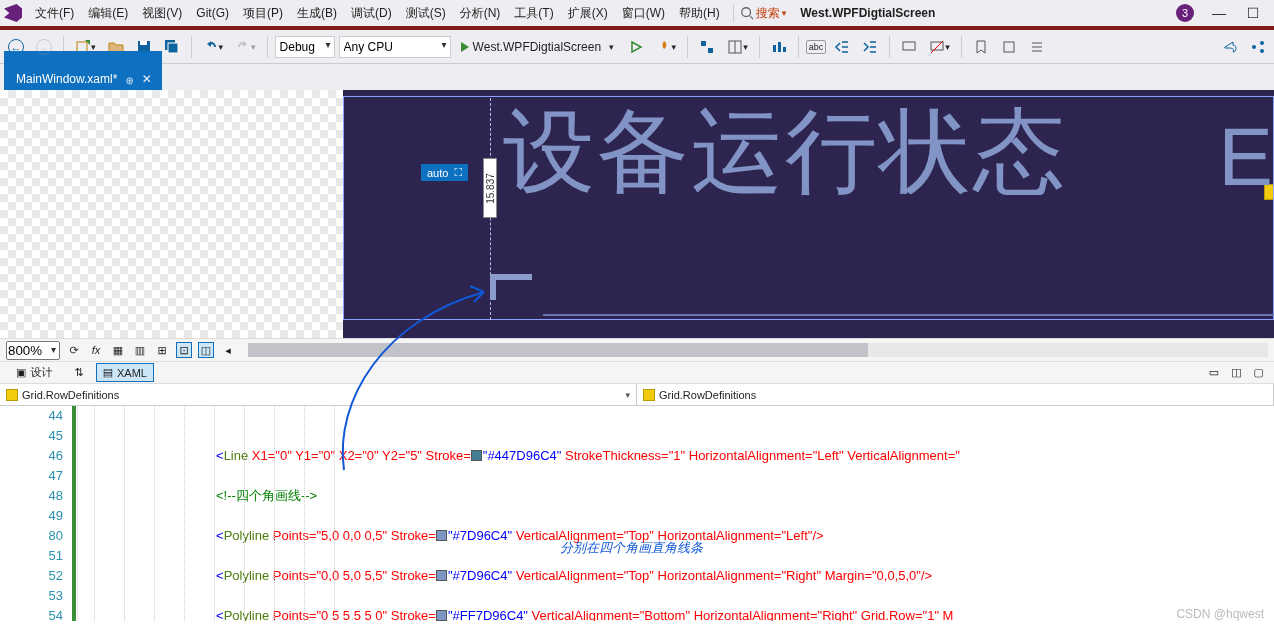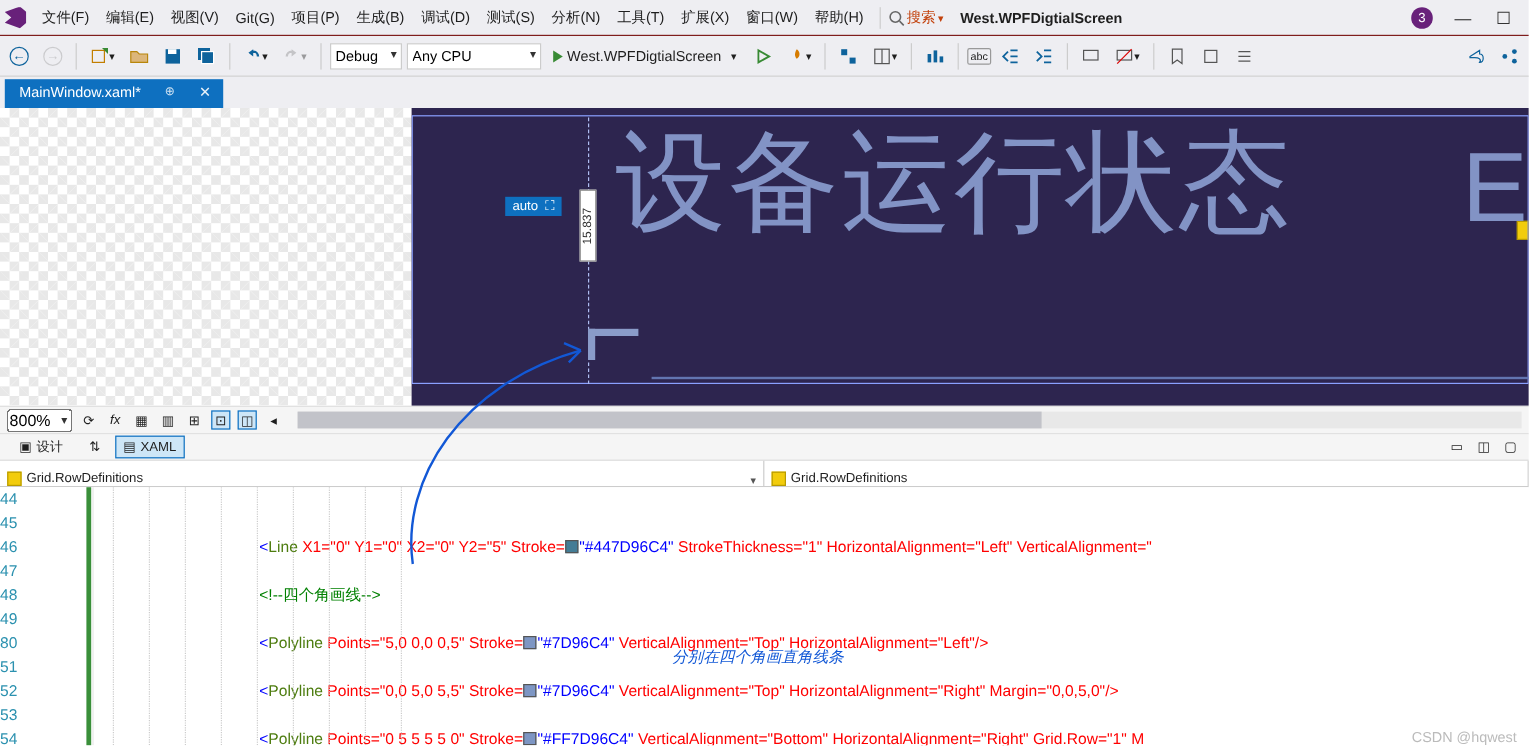--- a/index.html
+++ b/index.html
@@ -1,67 +1,67 @@
 <!DOCTYPE html>
 <html><head>
 <meta charset="utf-8">
 <style>
 * { margin: 0; padding: 0; box-sizing: border-box; font-family: "Microsoft YaHei", "Segoe UI", sans-serif; }
 body { width: 1274px; height: 627px; background: #fff; overflow: hidden; font-size: 12px; color: #1e1e1e; position: relative; }
-.menubar { height: 30px; display: flex; align-items: center; background: #eeeef2; border-bottom: 1px solid #7f1d1d; padding: 0 4px; }
+.menubar { height: 30px; display: flex; align-items: center; background: #eeeef2; border-bottom: 4px solid #7f1d1d; padding: 0 4px; }
 .menubar .vsicon { width: 18px; height: 18px; background: #68217a; margin-right: 6px; clip-path: polygon(70% 0,100% 25%,100% 75%,70% 100%,0 75%,30% 50%,0 25%);}
 .menubar .mitem { padding: 4px 7px; cursor: default; }
 .menubar .sep { width: 1px; height: 18px; background: #ccc; margin: 0 6px; }
 .menubar .search { display: flex; align-items: center; color: #c2410c; }
 .menubar .search svg { width: 14px; height: 14px; margin-right: 2px; fill: #666;}
 .menubar .appname { font-weight: 600; margin-left: 14px; }
 .menubar .spacer { flex: 1; }
 .menubar .badge { width: 18px; height: 18px; border-radius: 50%; background: #68217a; color: #fff; display: flex; align-items: center; justify-content: center; font-size: 11px; margin-right: 8px;}
 .menubar .wbtn { width: 34px; text-align: center; font-family: sans-serif; font-size: 14px; color: #333;}
 .toolbar { height: 34px; display: flex; align-items: center; background: #eeeef2; border-bottom: 1px solid #ccc; padding: 0 4px; gap: 4px;}
 .toolbar .tbtn { display: flex; align-items: center; padding: 3px 4px; border-radius: 2px;}
 .toolbar .tbtn svg { width: 16px; height: 16px; }
 .toolbar .divider { width: 1px; height: 22px; background: #ccc; margin: 0 3px; }
 .toolbar select, .toolbar .combo { height: 22px; border: 1px solid #ccc; background: #fff; font-size: 12px; padding: 0 18px 0 4px; appearance: none; position: relative;}
 .combo-wrap { position: relative; display: inline-block;}
 .combo-wrap::after { content: "▾"; position: absolute; right: 4px; top: 3px; font-size: 10px; color: #333; pointer-events:none;}
 .toolbar .run { display: flex; align-items: center; gap: 4px; padding: 0 6px; }
 .toolbar .run .tri { width: 0; height: 0; border-left: 8px solid #388a34; border-top: 5px solid transparent; border-bottom: 5px solid transparent;}
 .nav-arrow { width:16px;height:16px;border:1px solid #0e639c;border-radius:50%;display:flex;align-items:center;justify-content:center;color:#0e639c;font-size:11px;}
 .tabstrip { height: 26px; background: #eeeef2; display: flex; align-items: flex-end; padding-left: 4px;}
-.filetab { background: #0e70c0; color: #fff; padding: 4px 10px 4px 12px; display: flex; align-items: flex-start; gap: 20px; font-size: 12px; height: 24px;}
+.filetab { background: #0e70c0; color: #fff; padding: 4px 10px 4px 12px; display: flex; align-items: flex-end; gap: 8px; font-size: 12px; height: 39px;}
 .filetab .pin { font-size: 10px; opacity: .8;}
 .filetab .x { font-size: 12px; opacity: .9;}
 .designer-area { height: 248px; position: relative; background: #fff; display:flex;}
 .designer-area .checker { width: 343px; height: 100%; background-image: linear-gradient(45deg,#e8e8e8 25%,transparent 25%),linear-gradient(-45deg,#e8e8e8 25%,transparent 25%),linear-gradient(45deg,transparent 75%,#e8e8e8 75%),linear-gradient(-45deg,transparent 75%,#e8e8e8 75%); background-size:16px 16px; background-position:0 0,0 8px,8px -8px,-8px 0;}
 .designer-area .canvas { flex:1; background: #2d254f; position: relative; overflow:hidden;}
 .canvas .sel { position:absolute; top:6px; left:0; right:0; bottom:18px; border:1px solid #8aa0ff;}
-.canvas .title { position:absolute; top:0px; left:170px; font-size:92px; color:#8293c5; font-weight:300; letter-spacing:2px;}
+.canvas .title { position:absolute; top:0px; left:160px; font-size:92px; color:#8293c5; font-weight:300; letter-spacing:2px;}
 .canvas .title2 { position:absolute; top:20px; right:-40px; font-size:82px; color:#8293c5; font-weight:300;}
 .canvas .ruler-v { position:absolute; left:147px; top:8px; bottom:18px; width:2px; border-left:1px dashed #aebdf1;}
 .canvas .ruler-dim { position:absolute; left:140px; top:68px; width:14px; height:60px; background:#fff; border:1px solid #888; display:flex; align-items:center; justify-content:center;}
 .canvas .ruler-dim span { transform: rotate(-90deg); font-size:10px; color:#333; white-space:nowrap;}
 .canvas .auto-label { position:absolute; left:78px; top:74px; background:#0e70c0; color:#fff; padding:2px 6px; font-size:11px; display:flex; align-items:center; gap:6px;}
 .canvas .corner { position:absolute; left:147px; top:184px; width:42px; height:26px; border-left:6px solid #8a9cc9; border-top:6px solid #8a9cc9;}
 .canvas .hr { position:absolute; left:200px; right:0; top:224px; height:2px; background:#6275b0;}
 .zoombar { height: 24px; background: #f5f5f5; border-top:1px solid #ddd; border-bottom:1px solid #ddd; display:flex; align-items:center; padding: 0 6px; gap:6px; font-size:11px;}
 .zoombar .ico { width:16px;height:16px; display:flex;align-items:center;justify-content:center; border:1px solid transparent;}
 .zoombar .ico.active { border:1px solid #0e70c0; background:#cde6f7;}
 .zoombar .scrolltrack { flex:1; height:14px; margin-left:6px; background:#e8e8e8; position:relative;}
 .zoombar .scrolltrack .thumb { position:absolute; left:0; top:0; height:100%; width:620px; background:#c2c3c9;}
 .viewtabs { height: 22px; background:#f5f5f5; border-bottom:1px solid #ddd; display:flex; align-items:center; gap:12px; padding:0 10px; font-size:11px;}
 .viewtabs .vt { display:flex; align-items:center; gap:4px; padding:2px 6px;}
 .viewtabs .vt.active { border:1px solid #0e70c0; background:#cde6f7;}
 .viewtabs .swap { margin-left:4px;}
 .breadcrumbs { height: 22px; display:flex; border-bottom:1px solid #ccc;}
-.breadcrumbs .bc { flex:1; display:flex; align-items:flex-end; padding:0 6px; font-size:11px; border-right:1px solid #ccc; gap:4px;}
+.breadcrumbs .bc { flex:1; display:flex; align-items:center; padding:0 6px; font-size:11px; border-right:1px solid #ccc; gap:4px;}
 .breadcrumbs .bc .cube { width:12px;height:12px; background:#f2cc0c; border:1px solid #b89b00;}
 .breadcrumbs .bc .dd { margin-left:auto; font-size:9px; color:#555;}
 .editor { height: 215px; display:flex; font-family: Consolas,"Courier New",monospace; font-size:13px; background:#fff; position: relative;}
-.gutter { width: 78px; background:#fff; border-right:1px solid #e8e8e8; color:#2b91af; padding-right:14px; line-height:20px; position:relative;}
+.gutter { width: 78px; background:#fff; border-right:1px solid #e8e8e8; text-align:right; color:#2b91af; padding-right:14px; line-height:20px; position:relative;}
 .gutter .ln { height:20px;}
 .gutter .bar { position:absolute; left: 72px; top:0; bottom:0; width:4px; background:#3a8f3a;}
 .code { flex:1; padding-left: 8px; line-height:20px; white-space:pre; overflow:hidden; position:relative;}
 .code .guides { position:absolute; left:0; top:0; bottom:0; width:300px; pointer-events:none;}
 .code .guides span { position:absolute; top:0; bottom:0; width:1px; border-left:1px dotted #ccc;}
 .t-blue { color:#0000ff;} .t-brown { color:#4d7c0f;} .t-red { color:#ff0000;} .t-green{ color:#008000;}
 .code .colorbox { display:inline-block; width:11px; height:11px; border:1px solid #555; vertical-align:-1px; background:#7d96c4; margin-right:1px;}
 .code .colorbox.b2 { background:#447d96;}
 .annot { position:absolute; color:#1258d6; font-size:13px; font-family:"Microsoft YaHei"; }
 .arrow-svg { position:absolute; left:324px; top:280px; width:220px; height:200px; pointer-events:none;}

